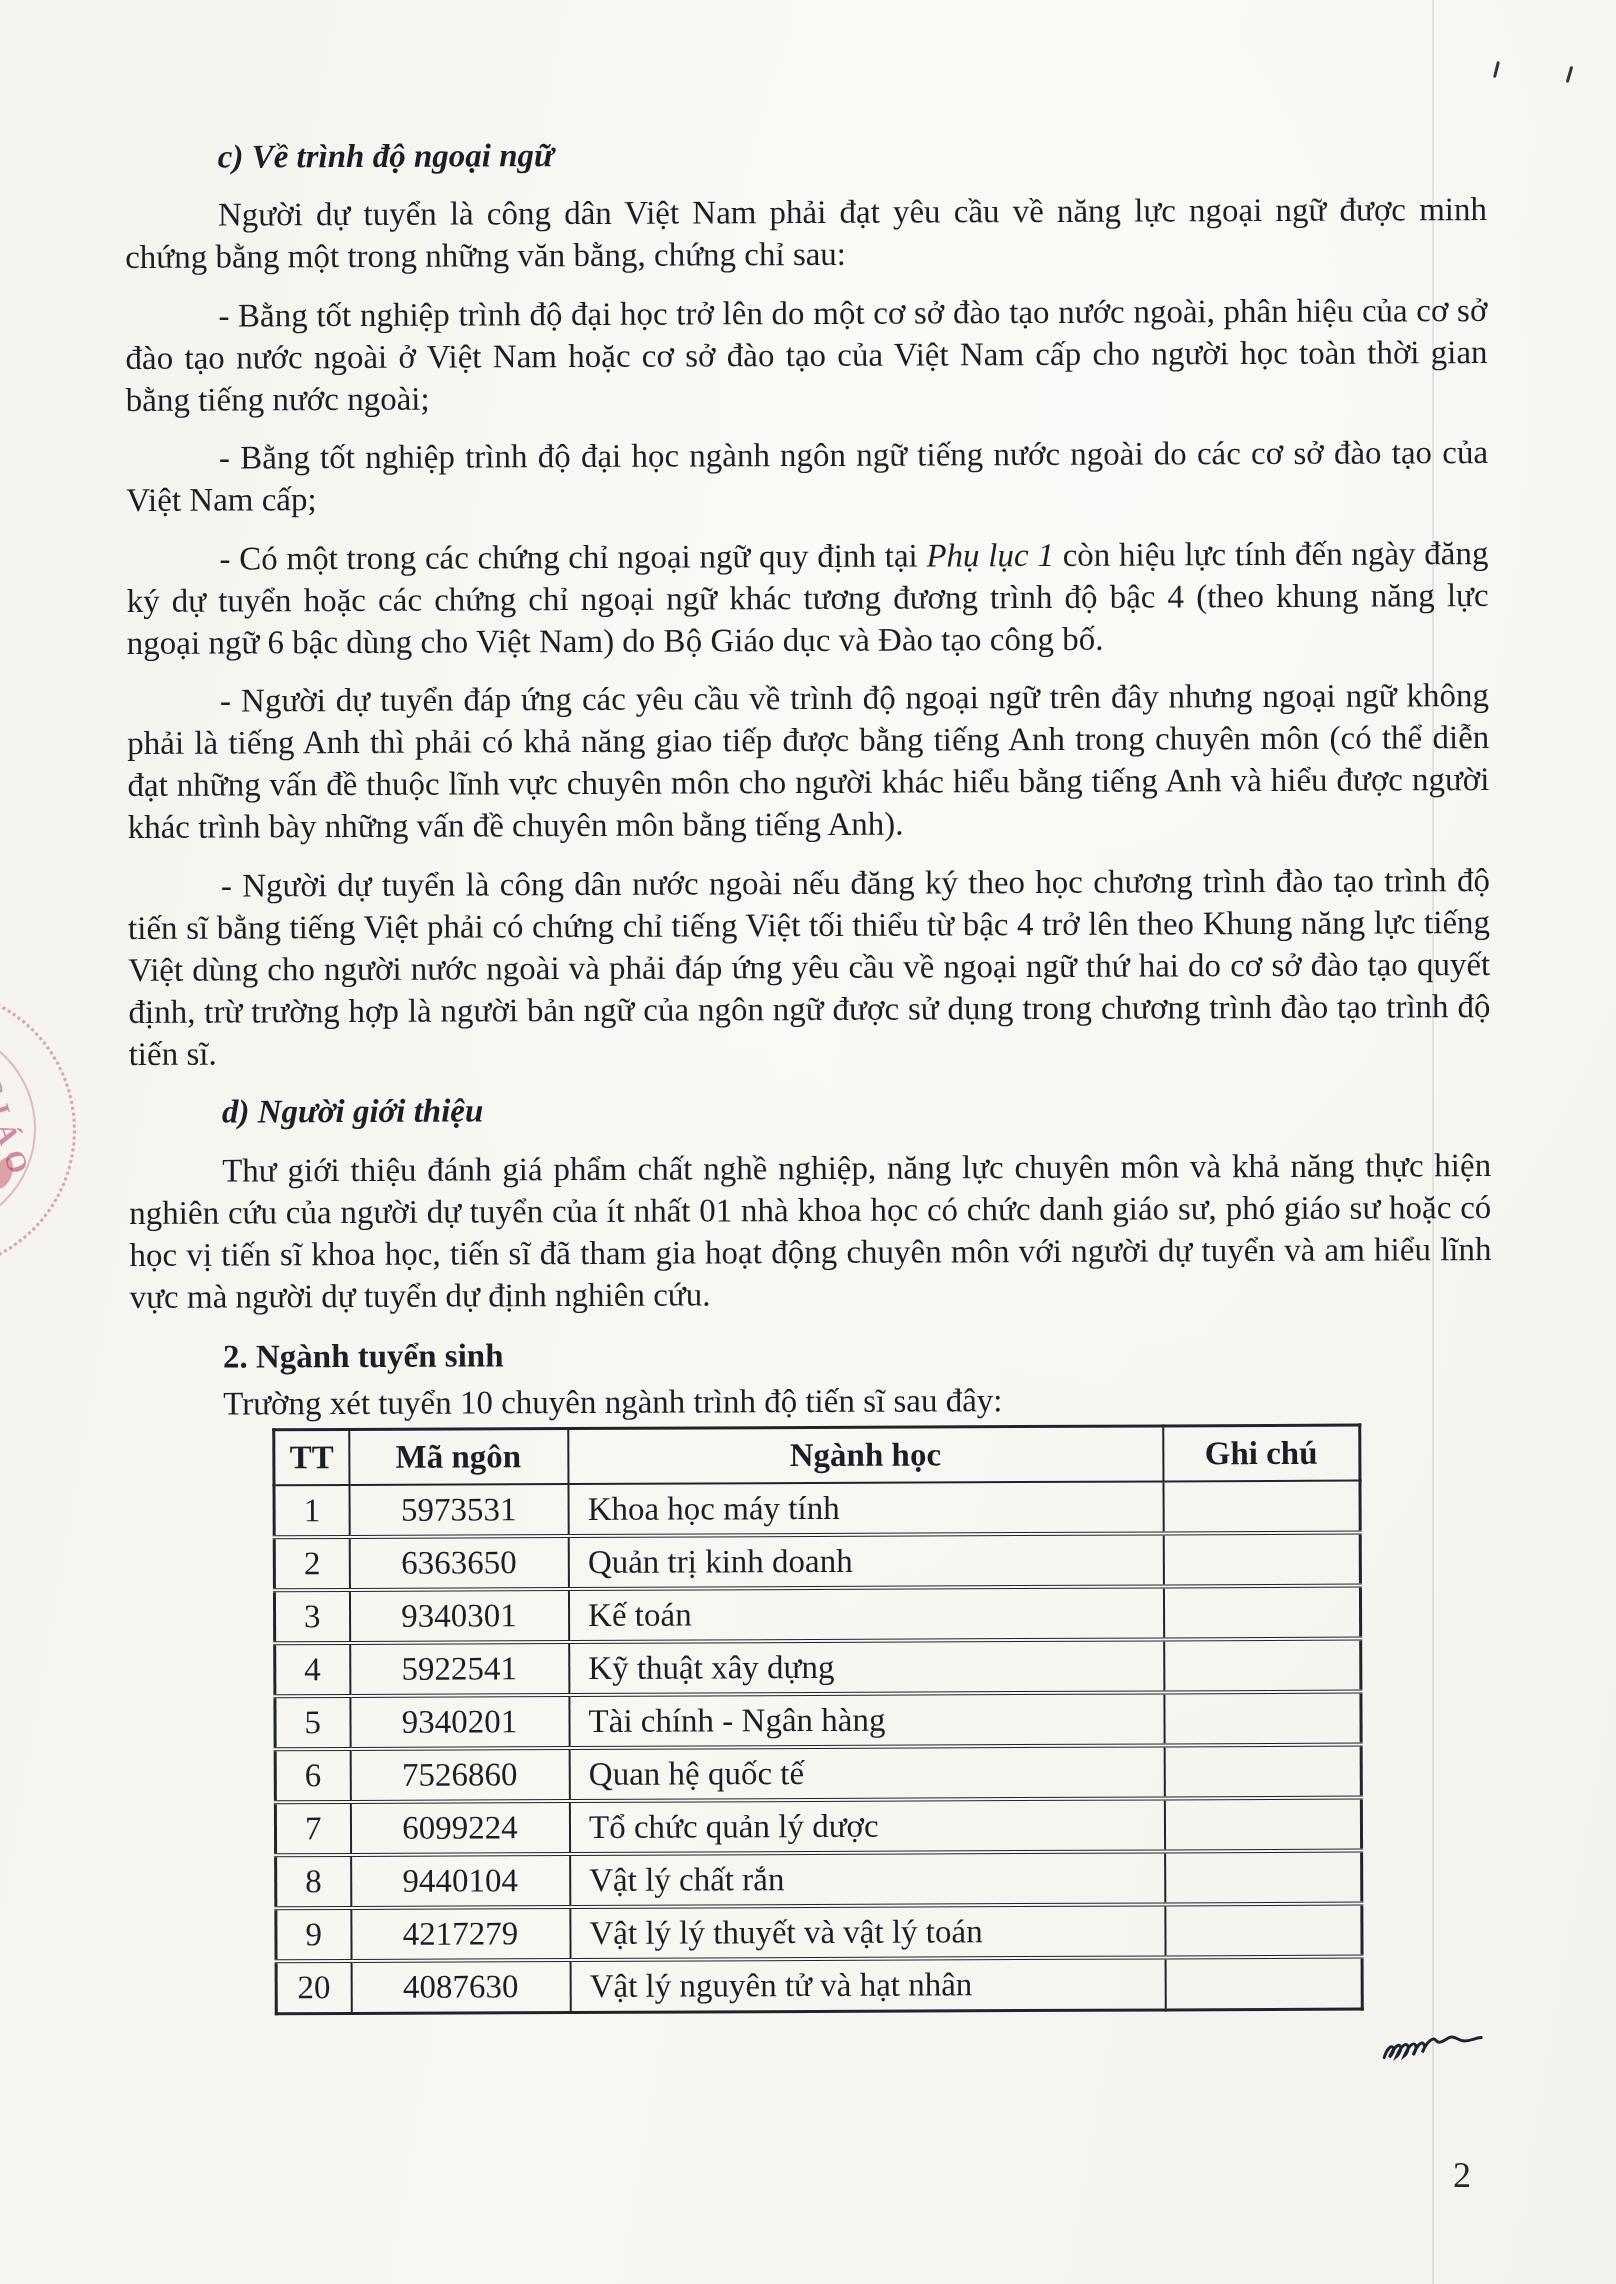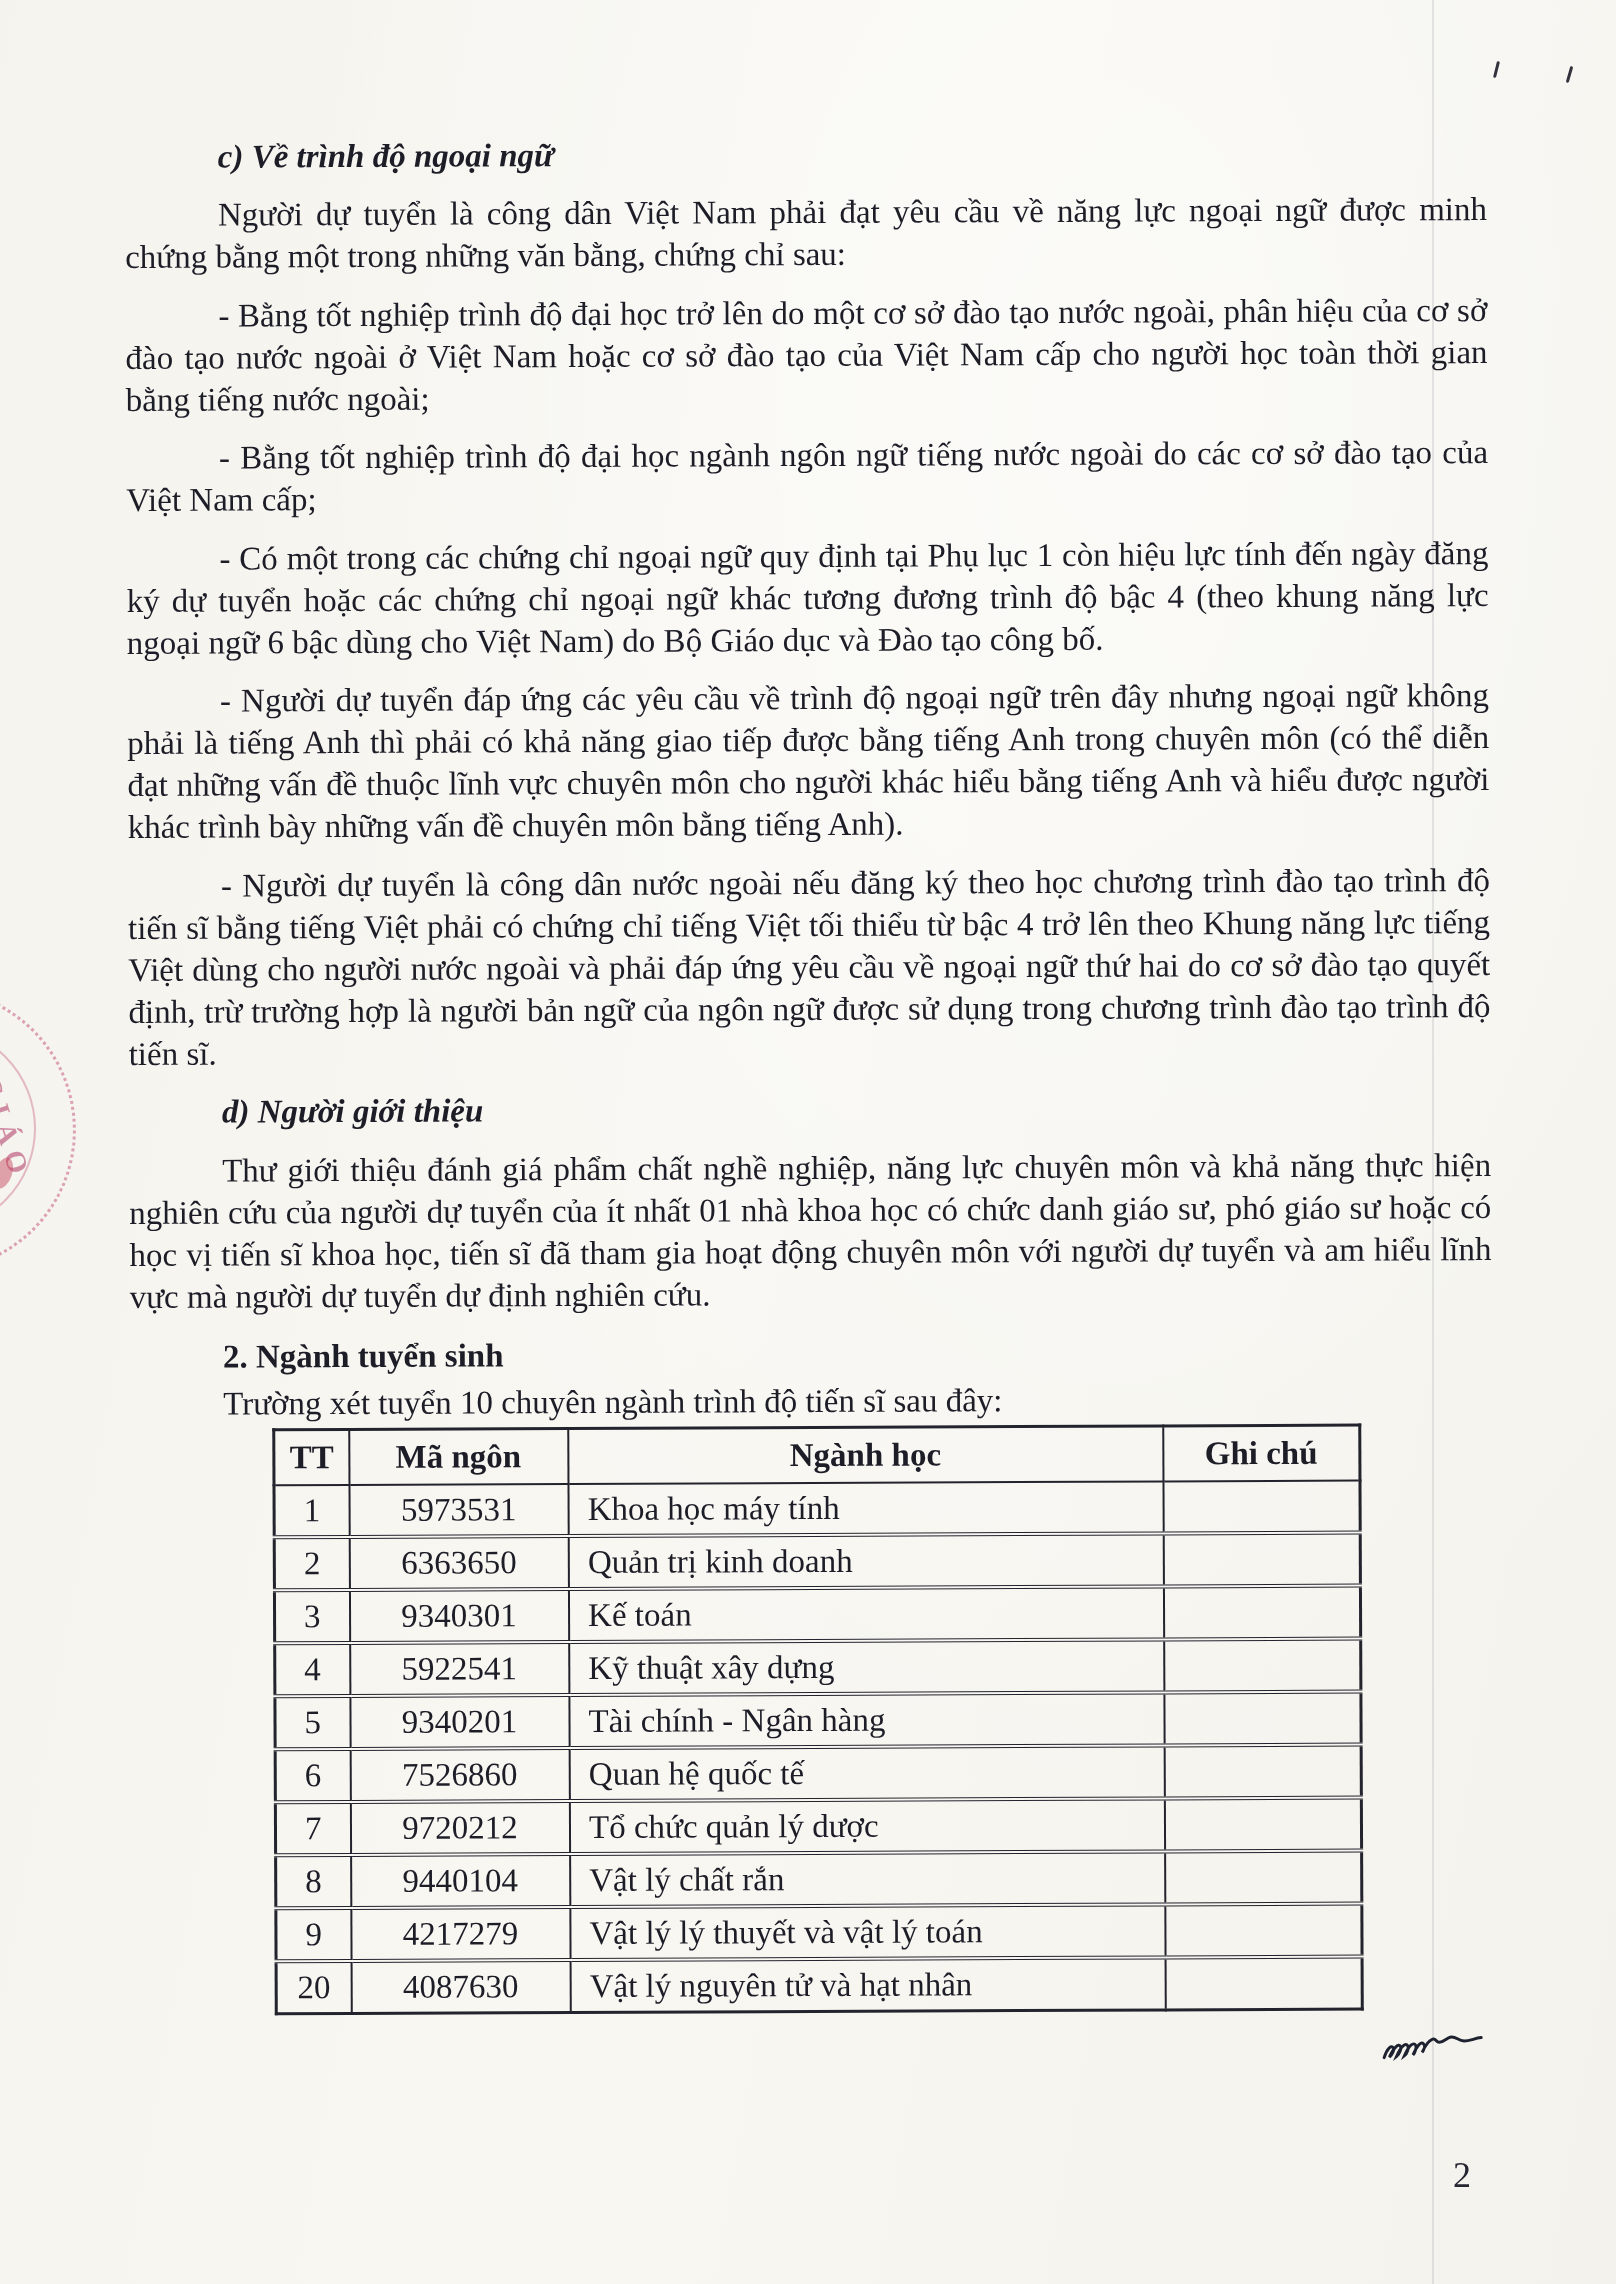--- a/index.html
+++ b/index.html
@@ -16,21 +16,21 @@
   .skew{position:absolute;inset:0;transform:rotate(-0.25deg);transform-origin:50% 50%;}
   .doc{
     position:absolute;left:129px;top:116px;width:1362px;
     font-size:33px;line-height:42px;text-align:justify;
   }
   .para{margin:16.5px 0 0 0;text-indent:93px;}
   .para:first-child{margin-top:0;}
   .h-italic{margin:16.5px 0 0 0;padding-left:93px;font-weight:bold;font-style:italic;text-indent:0;}
   .h-bold{margin:18px 0 0 0;padding-left:93px;font-weight:bold;text-indent:0;}
   .tight{margin-top:5.3px;}
-  .it{}
+  .it{font-style:italic;}
   table.majors{
     border-collapse:collapse;table-layout:fixed;
     width:1086px;margin:4px 0 0 142px;
     font-size:33px;
   }
   table.majors,table.majors th,table.majors td{border:2.6px solid #23232e;}
   table.majors{border-width:3.3px;}
   table.majors tr + tr td{border-top:4.6px double #23232e;}
   table.majors th{height:53px;font-weight:bold;text-align:center;vertical-align:middle;padding:0;}
   table.majors td{height:49px;vertical-align:middle;padding:0;text-align:center;}
@@ -141,21 +141,21 @@
             <td></td>
           </tr>
           <tr>
             <td>6</td>
             <td>7526860</td>
             <td class="major">Quan hệ quốc tế</td>
             <td></td>
           </tr>
           <tr>
             <td>7</td>
-            <td>9720212</td>
+            <td>6099224</td>
             <td class="major">Tổ chức quản lý dược</td>
             <td></td>
           </tr>
           <tr>
             <td>8</td>
             <td>9440104</td>
             <td class="major">Vật lý chất rắn</td>
             <td></td>
           </tr>
           <tr>

